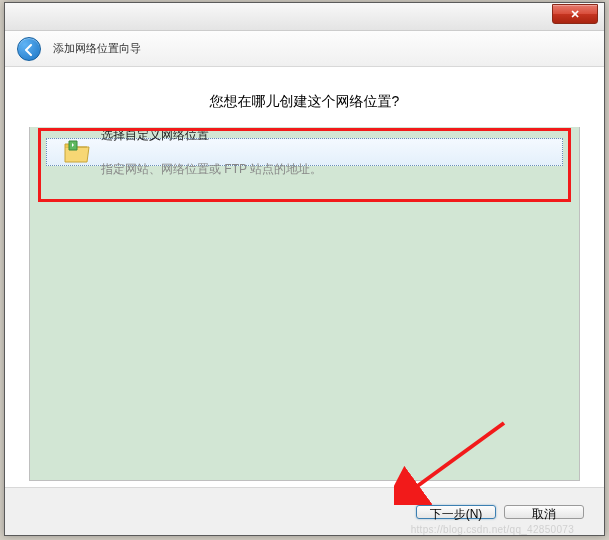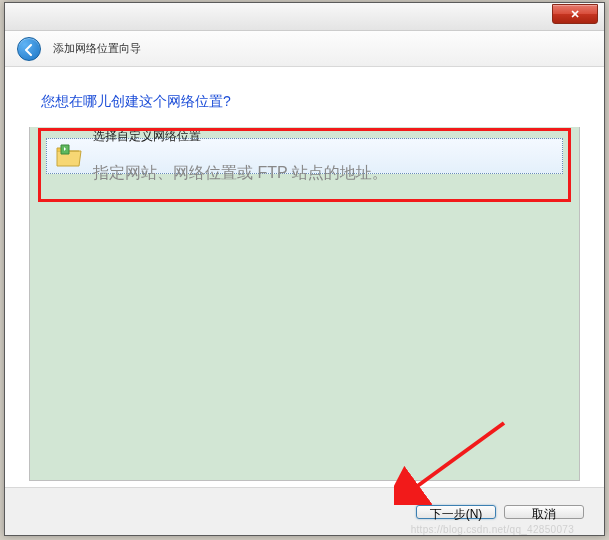--- a/index.html
+++ b/index.html
@@ -61,61 +61,62 @@
     }
     .back-btn svg { position: absolute; left: 5px; top: 6px; }
     .header-title { color: #333; font-size: 11px; }
     .content-area {
       position: absolute;
       left: 24px; right: 24px; top: 76px; bottom: 54px;
       background: #d2e6d4;
       border: 1px solid #bfbfbf;
     }
     .prompt {
-      color: #1d4ed8;
+      color: #000000;
       font-size: 14px;
       padding: 14px 12px 16px 12px;
       background: #fff;
       margin: -1px -1px 0 -1px;
       border-bottom: none;
+      text-align: center;
     }
     .content-area::before {
       content:"";
       position:absolute; left:0; right:0; top:0; height:44px;
       background:#fff;
     }
     .prompt { position: relative; z-index: 2; }
     .highlight-box {
       position: absolute;
       left: 8px; right: 8px; top: 48px;
       height: 74px;
       border: 3px solid #f21a1a;
       z-index: 3;
       pointer-events: none;
     }
     .option-row {
       position: absolute;
       left: 16px; right: 16px; top: 58px;
-      height: 36px;
+      height: 28px;
       background: linear-gradient(to bottom, #f4f9ff, #e4f0fb);
       border: 1px dotted #6a8fb8;
       display: flex;
       align-items: center;
-      padding: 4px 8px;
+      padding: 4px 16px;
       z-index: 2;
       cursor: pointer;
     }
     .folder-icon {
       width: 28px; height: 30px;
       margin-right: 10px;
       flex-shrink: 0;
     }
     .option-text { line-height: 1.5; }
     .option-title { color: #222; font-size: 12px; }
-    .option-desc { color: #888; font-size: 16px; margin-top: 16px; }
+    .option-desc { color: #888; font-size: 12px; margin-top: 16px; }
     .footer {
       position: absolute;
       left: 0; right: 0; bottom: 0; height: 48px;
       background: #f0f0f0;
       border-top: 1px solid #d8d8d8;
       display: flex;
       justify-content: flex-end;
       align-items: center;
       padding-right: 20px;
       gap: 8px;

